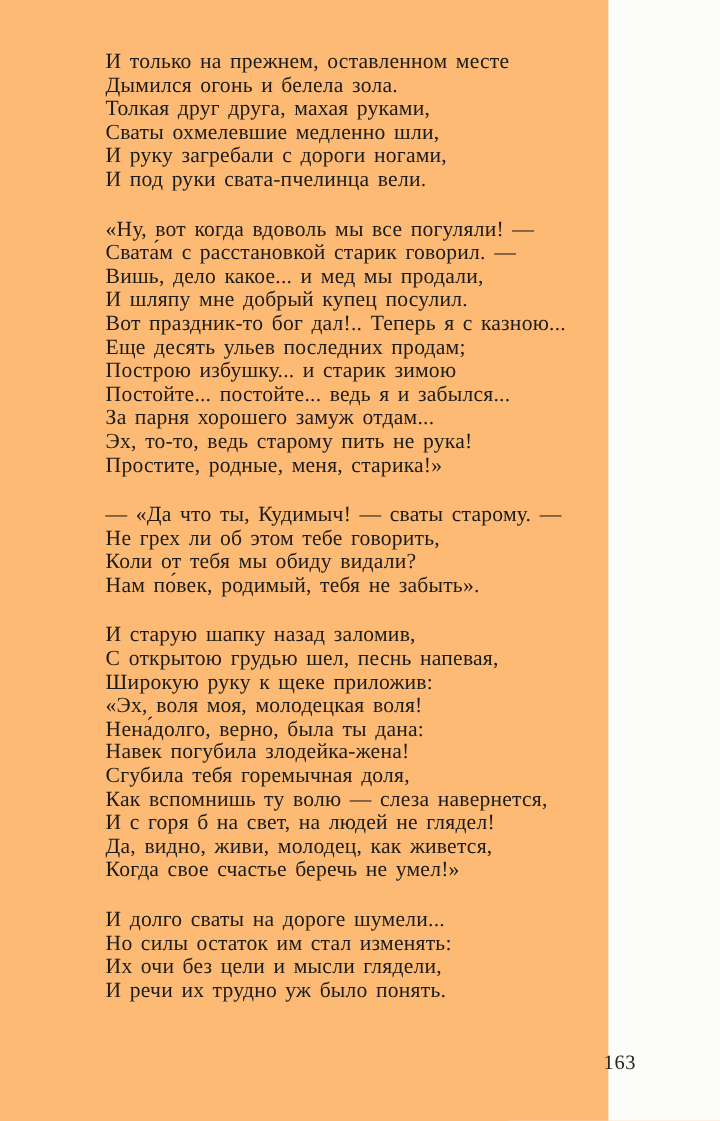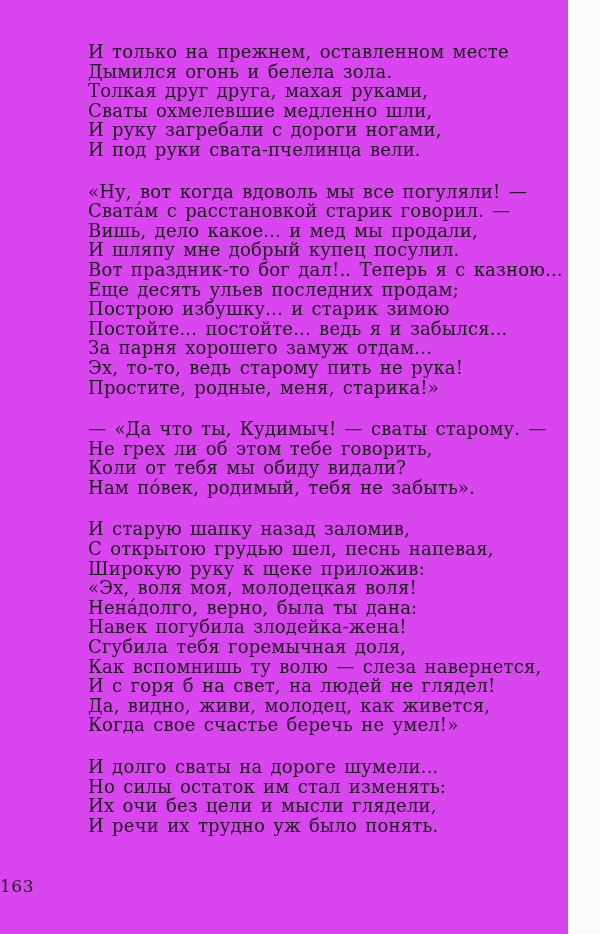--- a/index.html
+++ b/index.html
@@ -8,23 +8,24 @@
   }
   body {
     width: 600px;
     height: 934px;
     background: #fcfcfa;
     overflow: hidden;
     font-family: "DejaVu Serif", "Liberation Serif", serif;
   }
   .page {
     position: relative;
-    width: 568px;
+    width: 507px;
     height: 934px;
-    background: #d946ef;
+    background: #fdba74;
+    font-family: Liberation Serif, serif;
   }
   .poem {
     position: absolute;
     top: 42px;
     left: 88px;
     right: 30px;
     color: #1b1b1b;
   }
   .stanza {
     margin: 0 0 22px 0;
@@ -35,21 +36,21 @@
     white-space: nowrap;
     word-spacing: 0.13em;
     letter-spacing: 0.01em;
     color: #1b1b1b;
   }
   .page-number {
     position: absolute;
     top: 876px;
     left: 0;
     width: 530px;
-    text-align: left;
+    text-align: right;
     font-size: 17px;
     color: #222;
     letter-spacing: 0.5px;
   }
 </style>
 </head>
 <body>
 
 <div class="page">
   <div class="poem">

